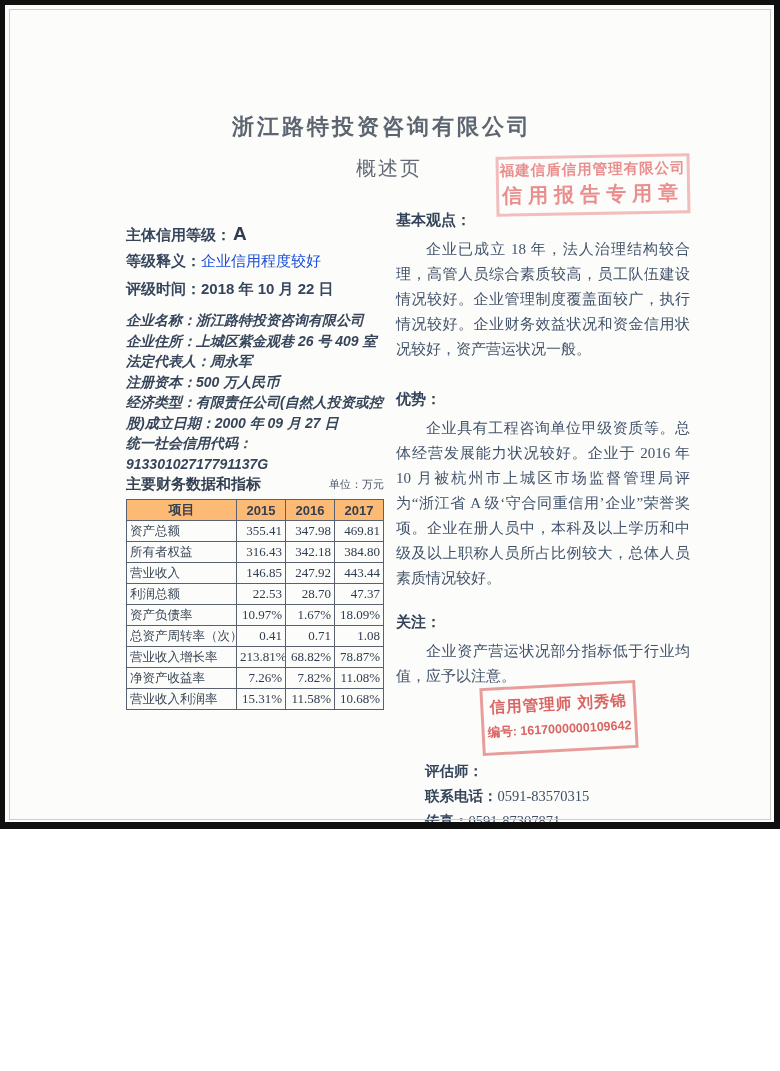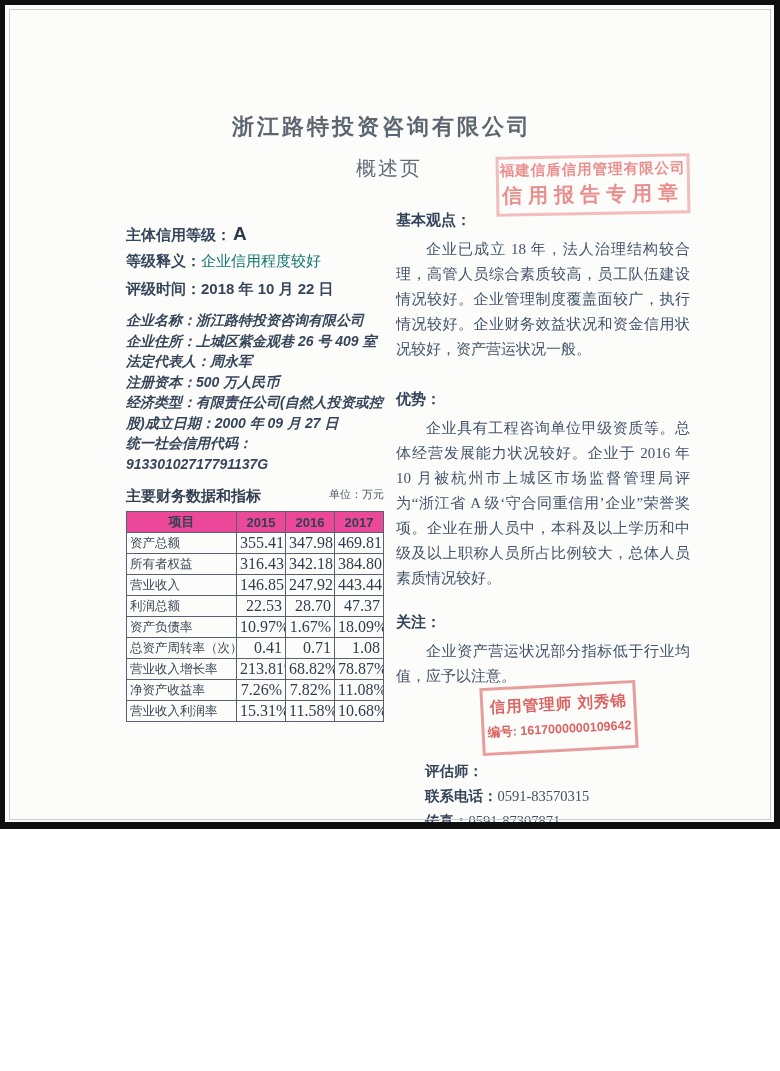--- a/index.html
+++ b/index.html
@@ -17,37 +17,37 @@
     font-family:"Liberation Serif",serif;font-size:20px;font-weight:500;letter-spacing:2px;color:#626b75;}
 
   .columns{position:absolute;top:210px;left:126px;width:564px;display:flex;gap:12px;}
   .col-left{flex:0 0 258px;width:258px;}
   .col-right{flex:1;min-width:0;}
 
   
   .rating-block{margin-top:11px;}
   .rating-block p{margin:0;line-height:26px;font-size:15px;}
   .lbl{font-weight:700;color:#35455c;}
-  .val{color:#0f766e;font-family:Liberation Mono, monospace;}
+  .val{color:#1d4ed8;font-family:Liberation Mono, monospace;}
   .grade{font-size:19px;font-weight:700;color:#2e3c50;padding-left:2px;}
 
   
   .company-block{margin-top:8px;font-style:italic;}
   .company-block p{margin:0;line-height:20.5px;font-size:14px;font-weight:700;color:#36455a;}
 
   
-  .table-caption{margin-top:13px;display:flex;justify-content:space-between;align-items:flex-start;}
+  .table-caption{margin-top:1px;display:flex;justify-content:space-between;align-items:center;}
   .tbl-title{font-size:15px;font-weight:700;color:#333f52;}
   .tbl-unit{font-size:11px;color:#4a5568;}
   table.fin{margin-top:5px;border-collapse:collapse;width:258px;table-layout:fixed;}
   table.fin th,table.fin td{border:1px solid #596070;height:20px;padding:0 3px;overflow:hidden;white-space:nowrap;}
-  table.fin th{background:#ec4899;font-weight:700;text-align:center;font-size:13px;color:#333f52;}
+  table.fin th{background:#fdba74;font-weight:700;text-align:center;font-size:13px;color:#333f52;}
   table.fin col.c0{width:110px;}
   td.c-label{text-align:left;font-size:12.5px;color:#3a4757;}
-  td.c-num{text-align:right;font-size:16px;font-family:"Liberation Serif",serif;color:#2f3c4e;}
+  td.c-num{text-align:right;font-size:13px;font-family:"Liberation Serif",serif;color:#2f3c4e;}
 
   
   .sec-heading{margin:0;font-size:15px;font-weight:700;color:#33435a;line-height:20px;}
   .para{margin:7px 0 0;font-size:15px;line-height:25px;text-align:justify;text-indent:2em;
     color:#42536b;font-family:"Liberation Serif",serif;}
   .mt-strength{margin-top:27px;}
   .mt-concern{margin-top:21px;}
 
   .contact-block{margin-top:70px;}
   .contact-block p{margin:0;line-height:25px;font-size:14.5px;text-indent:2em;color:#3e4e64;}

